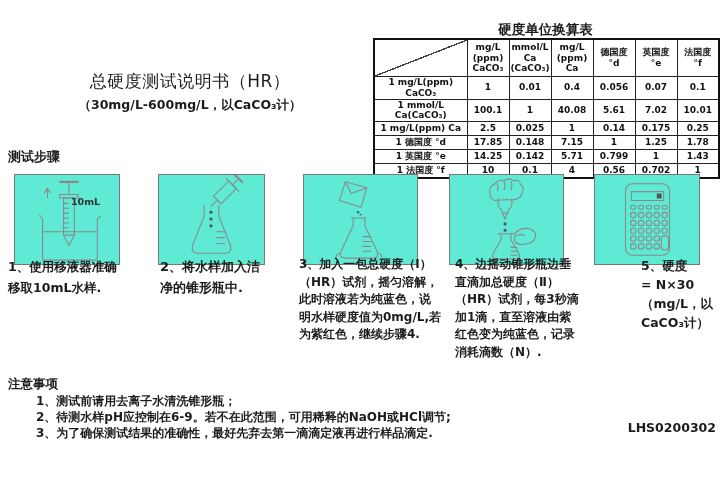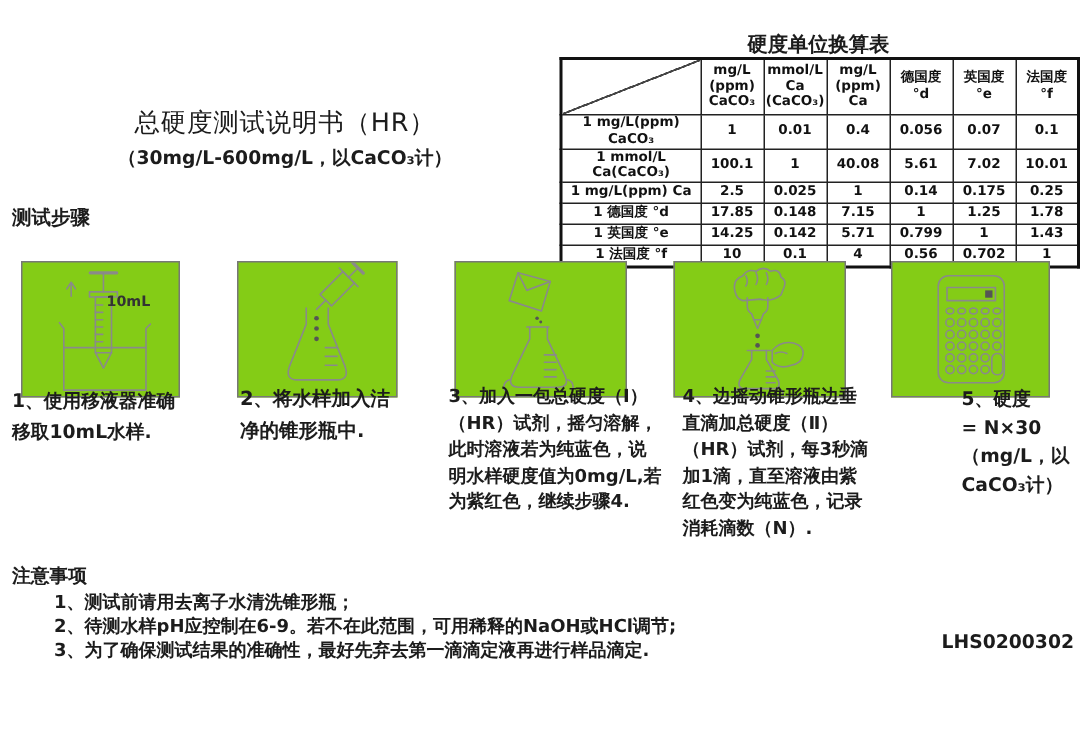--- a/index.html
+++ b/index.html
@@ -9,21 +9,21 @@
   }
   .doc-title {
     position:absolute; left:40px; top:70px; width:300px; text-align:center;
     font-size:17px; font-weight:normal; letter-spacing:0.5px;
   }
   .doc-subtitle {
     position:absolute; left:40px; top:97px; width:300px; text-align:center;
     font-size:12.5px; font-weight:bold;
   }
   .steps-heading {
-    position:absolute; left:8px; top:136px; font-size:13px; font-weight:bold;
+    position:absolute; left:8px; top:148px; font-size:13px; font-weight:bold;
   }
   .table-title {
     position:absolute; left:373px; top:21px; width:345px; text-align:center;
     font-size:13.5px; font-weight:bold;
   }
   table.conv-table {
     position:absolute; left:373px; top:38px; width:345px;
     border-collapse:collapse; table-layout:fixed;
     font-size:9px; font-weight:bold; color:#111;
     border:2px solid #111;
@@ -34,21 +34,21 @@
   }
   .conv-table thead th { height:36px; white-space:pre-line; }
   .conv-table tbody td { height:13px; }
   th.corner {
     background:linear-gradient(to bottom right,
       transparent calc(50% - 0.7px), #444 calc(50% - 0.7px),
       #444 calc(50% + 0.7px), transparent calc(50% + 0.7px));
   }
   .panel {
     position:absolute; top:174px; height:91px; border:1px solid #777;
-    background:#84cc16; box-sizing:border-box;
+    background:#5eead4; box-sizing:border-box;
   }
   #panel1 { left:14px;  width:106px; }
   #panel2 { left:158px; width:107px; }
   #panel3 { left:303px; width:115px; }
   #panel4 { left:449px; width:115px; }
   #panel5 { left:594px; width:106px; }
   .panel svg {
     width:100%; height:100%; display:block;
     stroke:#8a8a8a; fill:none; stroke-width:1.1;
     stroke-linecap:round; stroke-linejoin:round;

